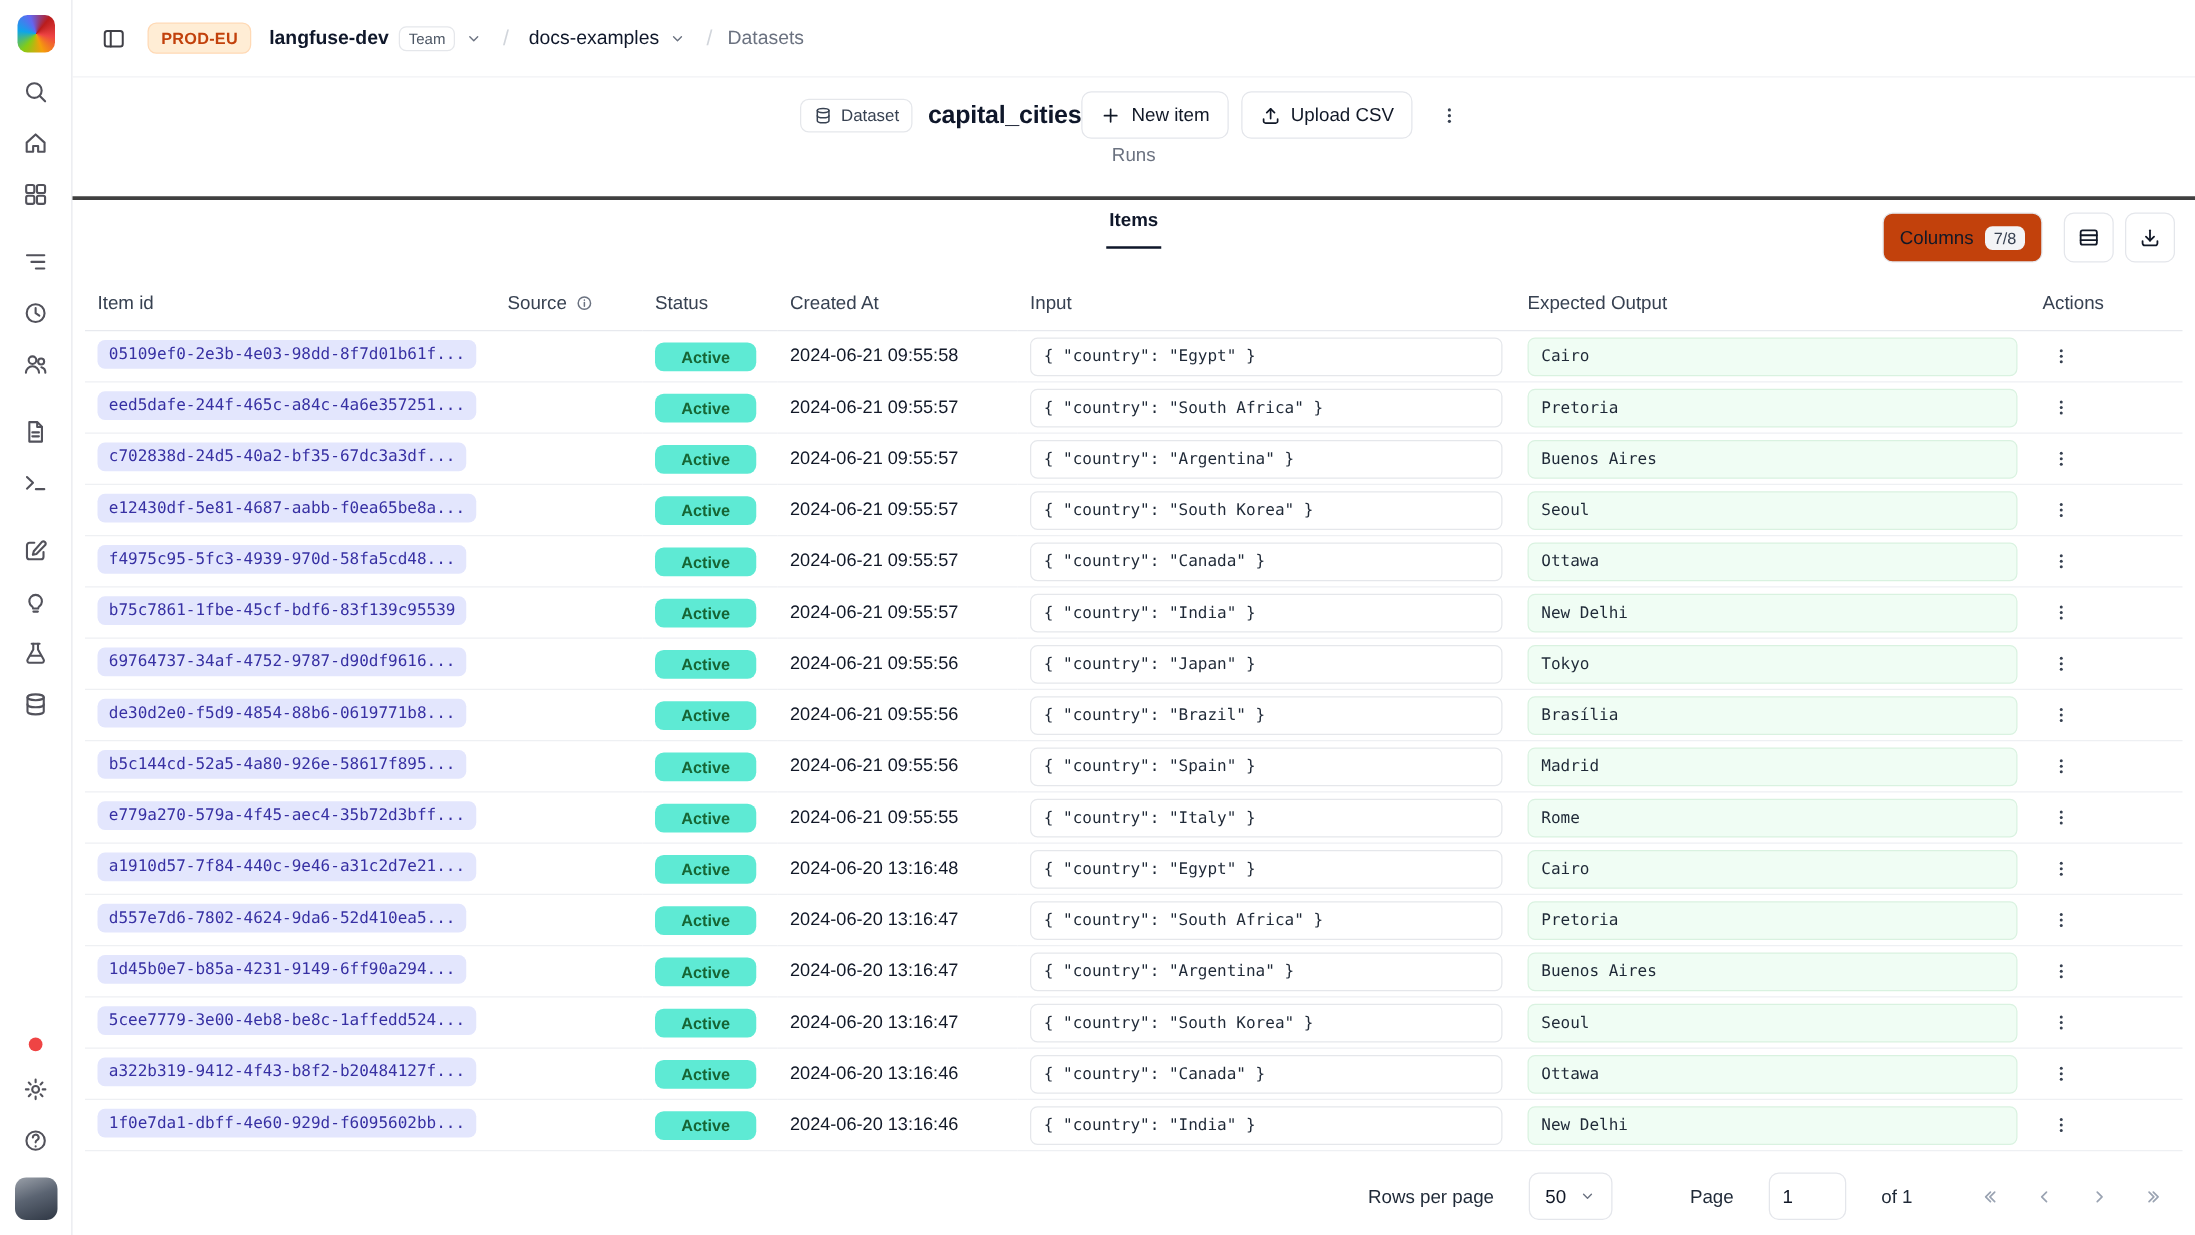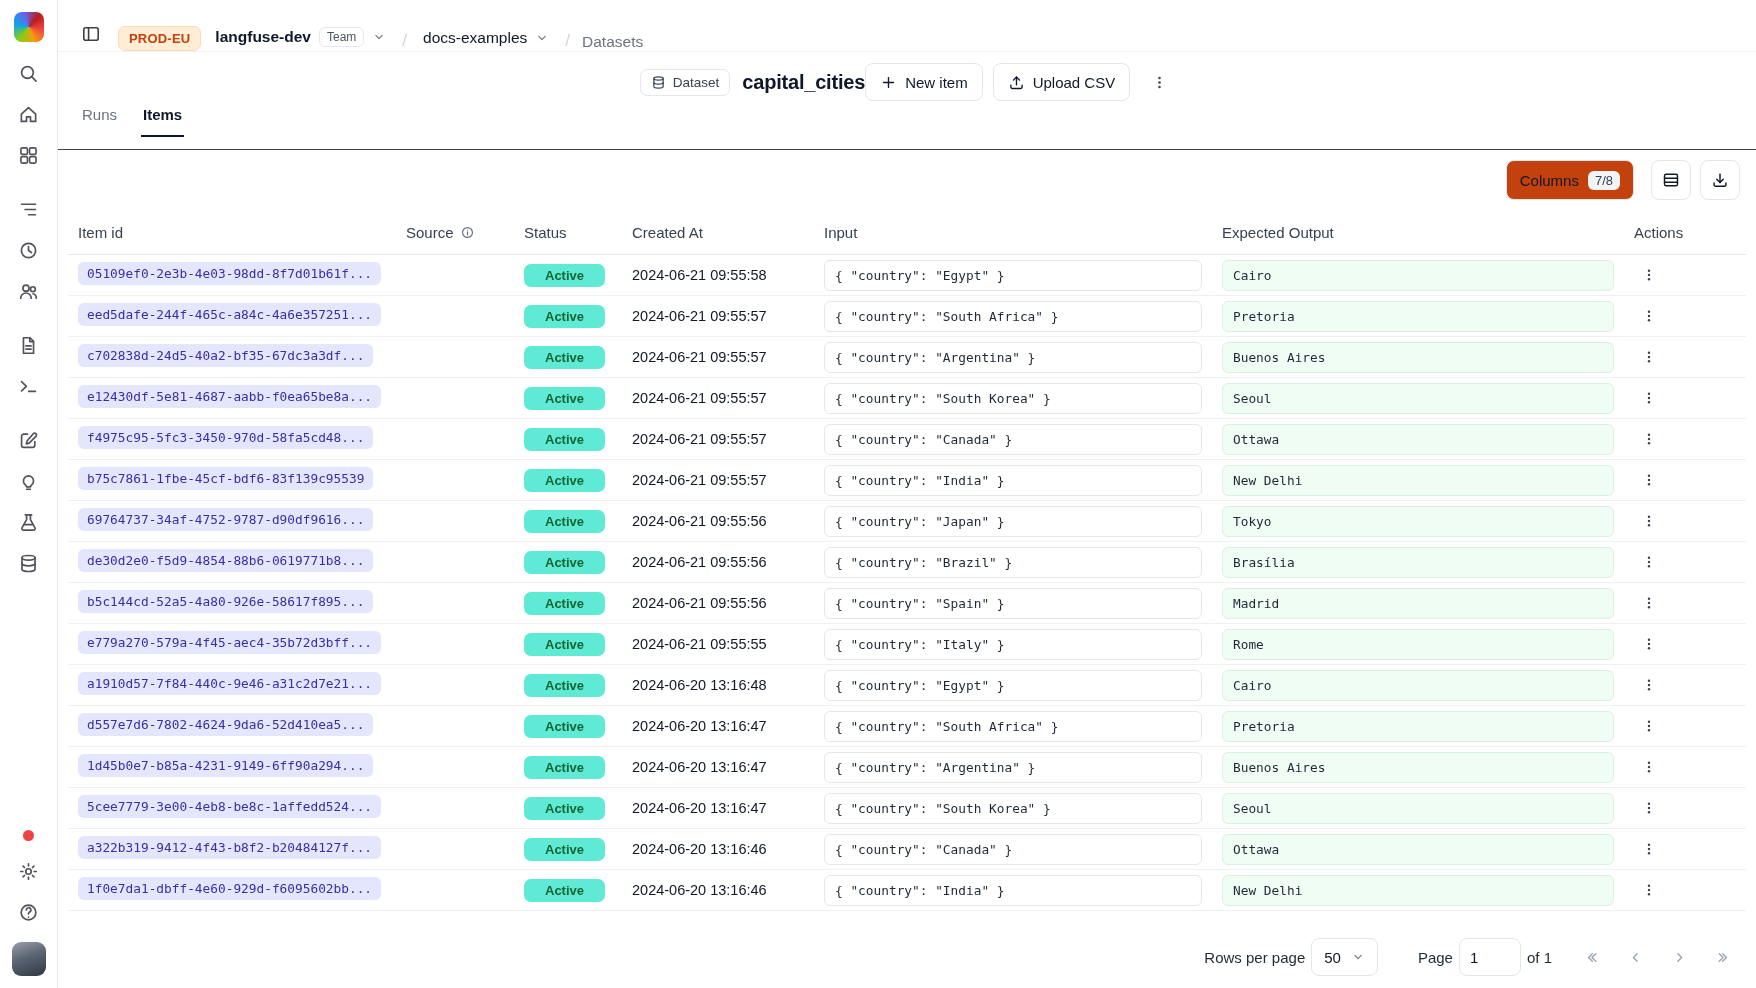--- a/index.html
+++ b/index.html
@@ -27,21 +27,21 @@
   .nav-btn.group-gap { margin-top:13px; }
   .sidebar-bottom { margin-top:auto; display:flex; flex-direction:column; align-items:center; gap:11px; }
   .record-dot { width:11px; height:11px; border-radius:50%; background:#ef4444; margin-bottom:4px; }
   .avatar { width:34px; height:34px; border-radius:9px; margin-top:4px;
     background:linear-gradient(160deg,#9aa0a9 0%,#5b6472 45%,#2f3744 100%); }
 
   
   .main { flex:1; display:flex; flex-direction:column; min-width:0; }
 
   
-  .topbar { height:52px; flex-shrink:0; display:flex; align-items:flex-end; padding:0 16px; gap:10px;
+  .topbar { height:62px; flex-shrink:0; display:flex; align-items:center; padding:0 16px; gap:10px;
     border-bottom:1px solid #f1f2f5; }
   .toggle-btn { width:34px; height:34px; border-radius:7px; display:grid; place-items:center; color:#3f3f46; }
   .toggle-btn svg { width:20px; height:20px; }
   .env-badge { background:#ffedd5; border:1px solid #ffd9b5; color:#c2410c; font-size:13px; font-weight:600;
     padding:4px 10px; border-radius:7px; letter-spacing:.2px; }
   .org-trigger, .project-trigger { display:flex; align-items:center; gap:8px; padding:4px 4px; border-radius:6px; }
   .org-name { font-weight:600; font-size:15.5px; color:#0f172a; }
   .team-badge { font-size:12px; font-weight:500; color:#4b5563; border:1px solid #e5e7eb; border-radius:6px;
     padding:2px 7px; background:#fff; }
   .chev { width:14px; height:14px; color:#6b7280; }
@@ -58,22 +58,22 @@
   .entity-badge svg { width:15px; height:15px; }
   .page-title { font-size:20px; font-weight:700; letter-spacing:-.2px; color:#0f172a; }
   .ph-right { display:flex; align-items:center; gap:10px; }
   .btn { display:inline-flex; align-items:center; gap:8px; height:38px; padding:0 14px;
     border:1px solid #e4e6eb; border-radius:8px; font-size:15px; font-weight:500; color:#111827; background:#fff; }
   .btn svg { width:17px; height:17px; }
   .kebab-btn { width:38px; height:38px; display:grid; place-items:center; border-radius:8px; color:#374151; }
   .kebab-btn svg { width:17px; height:17px; }
 
   
-  .tabs { height:44px; flex-shrink:0; display:flex; gap:22px; padding:0 22px; align-items:flex-start;
-    border-bottom:1px solid #404040; }
+  .tabs { height:44px; flex-shrink:0; display:flex; gap:22px; padding:0 22px; align-items:center;
+    border-bottom:3px solid #404040;flex-direction:column; }
   .tab { font-size:15px; color:#6b7280; font-weight:500; padding:0 2px 12px; border-bottom:2px solid transparent;
     margin-bottom:-1px; }
   .tab.active { color:#0f172a; font-weight:600; border-bottom-color:#0f172a; }
 
   
   .toolbar { height:60px; flex-shrink:0; display:flex; align-items:center; justify-content:flex-end; gap:9px;
     padding:0 16px; }
   .columns-btn { display:inline-flex; align-items:center; gap:9px; height:40px; padding:0 13px;
     border:1px solid #e4e6eb; border-radius:8px; font-size:15px; color:#111827; background:#c2410c; margin-right:8px; }
   .count-badge { background:#f3f4f6; border-radius:6px; padding:2px 7px; font-size:13px; color:#374151; }
@@ -97,21 +97,21 @@
     padding:4px 21px; border-radius:7px; }
   .cell-box { height:31px; display:flex; align-items:center; border:1px solid #e5e7eb; border-radius:6px;
     padding:0 10px; font-family:"DejaVu Sans Mono",monospace; font-size:12.8px; color:#1f2937;
     overflow:hidden; white-space:nowrap; background:#fff; }
   .cell-box.output { background:#f0fdf4; border-color:#d9f2e0; }
   .row-kebab { width:30px; height:30px; display:grid; place-items:center; border-radius:6px; color:#374151; }
   .row-kebab svg { width:16px; height:16px; }
 
   
   .pagination { height:62px; flex-shrink:0; display:flex; align-items:center; justify-content:flex-end;
-    padding:0 16px; gap:6px; }
+    padding:0 16px; gap:28px; }
   .pg-label { font-size:15px; color:#1f2937; }
   .select-btn { display:inline-flex; align-items:center; gap:10px; height:38px; padding:0 12px;
     border:1px solid #e4e6eb; border-radius:8px; font-size:15px; background:#fff; color:#111827; }
   .page-label { margin-left:34px; }
   .page-input { width:62px; height:38px; border:1px solid #e4e6eb; border-radius:8px; padding:0 10px;
     font:inherit; font-size:15px; color:#111827; background:#fff; }
   .pg-btns { display:flex; align-items:center; gap:10px; margin-left:16px; }
   .pg-btn { width:34px; height:34px; display:grid; place-items:center; border-radius:7px; color:#9aa3b2; }
   .pg-btn svg { width:17px; height:17px; }
 </style>
@@ -443,21 +443,21 @@
         <svg class="i-fill" viewBox="0 0 20 20">
                     <circle cx="10" cy="4.6" r="1.5"></circle>
                     <circle cx="10" cy="10" r="1.5"></circle>
                     <circle cx="10" cy="15.4" r="1.5"></circle>
                   </svg>
       </button>
     </td>
   </tr>
 
   <tr>
-    <td><span class="id-pill">f4975c95-5fc3-3450-970d-58fa5cd48...</span></td>
+    <td><span class="id-pill">f4975c95-5fc3-4939-970d-58fa5cd48...</span></td>
     <td></td>
     <td><span class="status-badge">Active</span></td>
     <td><span>2024-06-21 09:55:57</span></td>
     <td>
                 <div class="cell-box">{ "country": "Canada" }</div>
               </td>
     <td>
                 <div class="cell-box output">Ottawa</div>
               </td>
     <td>

